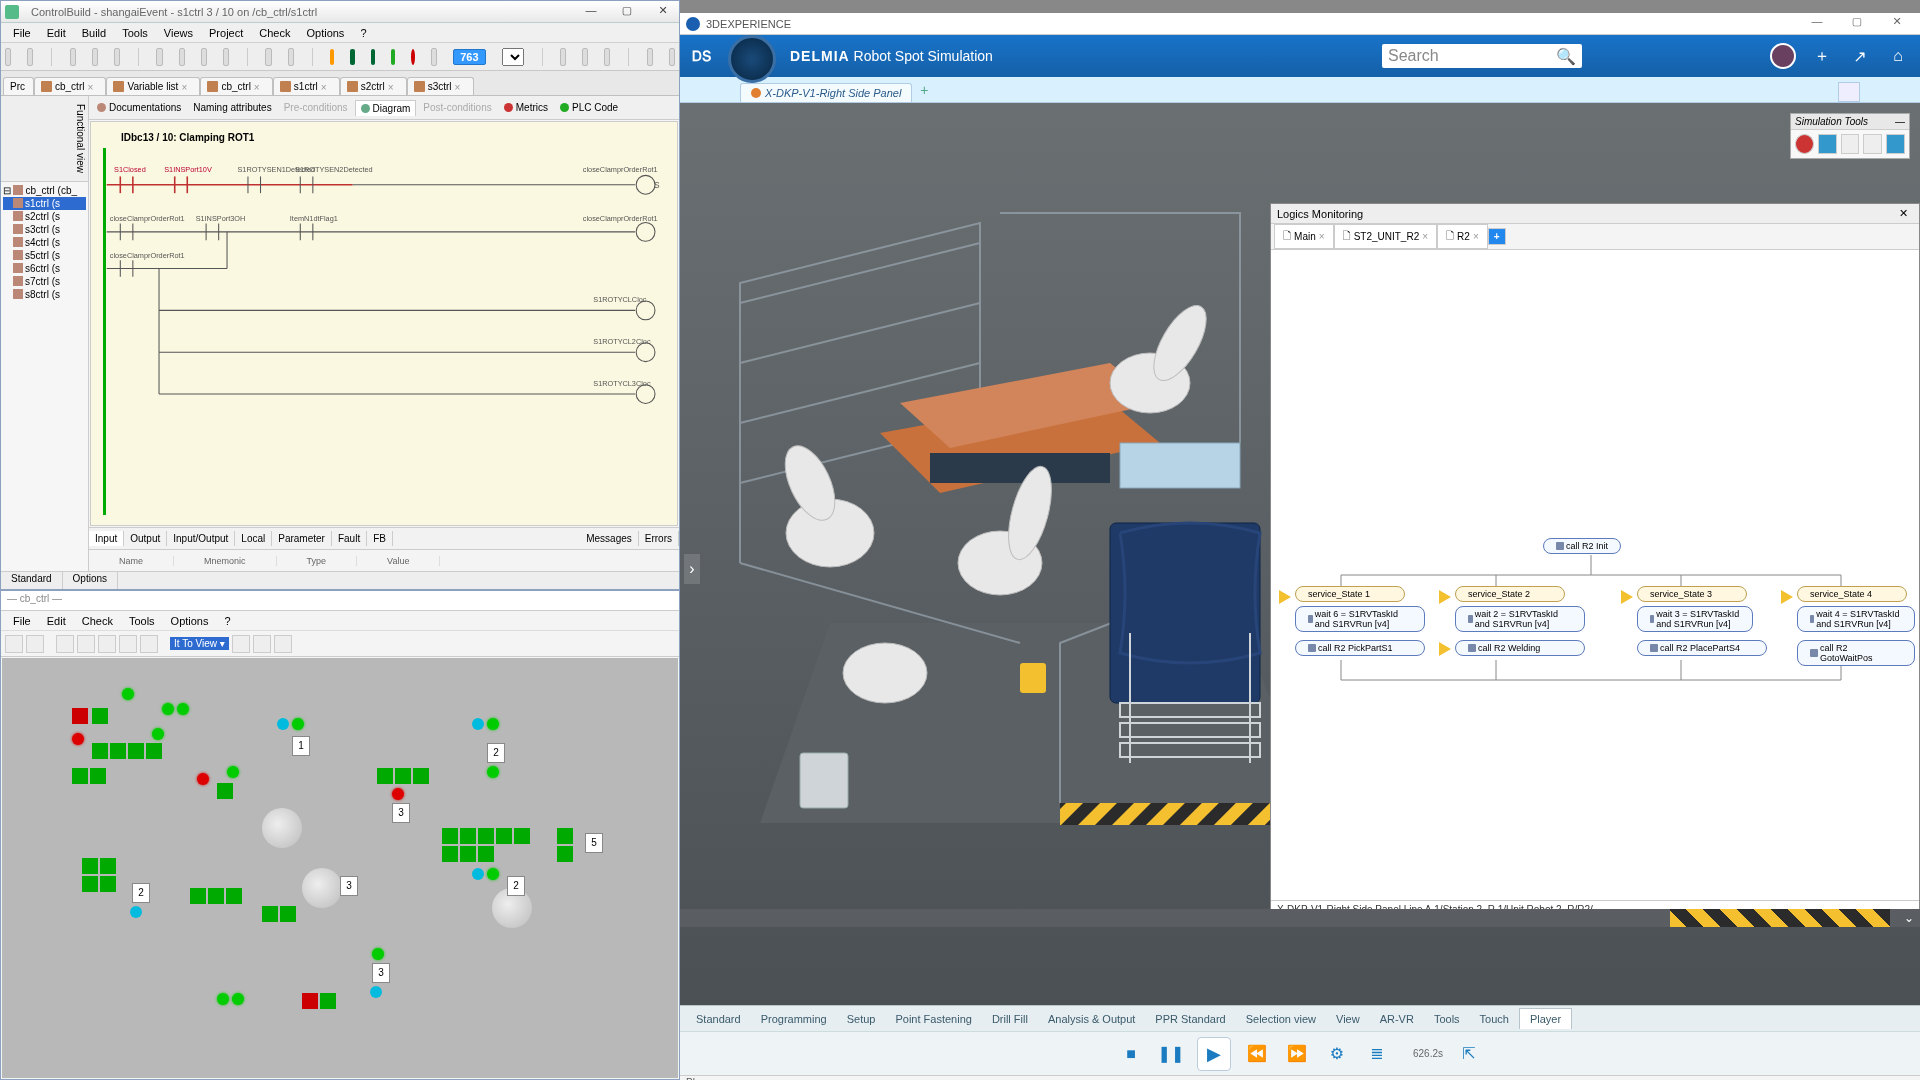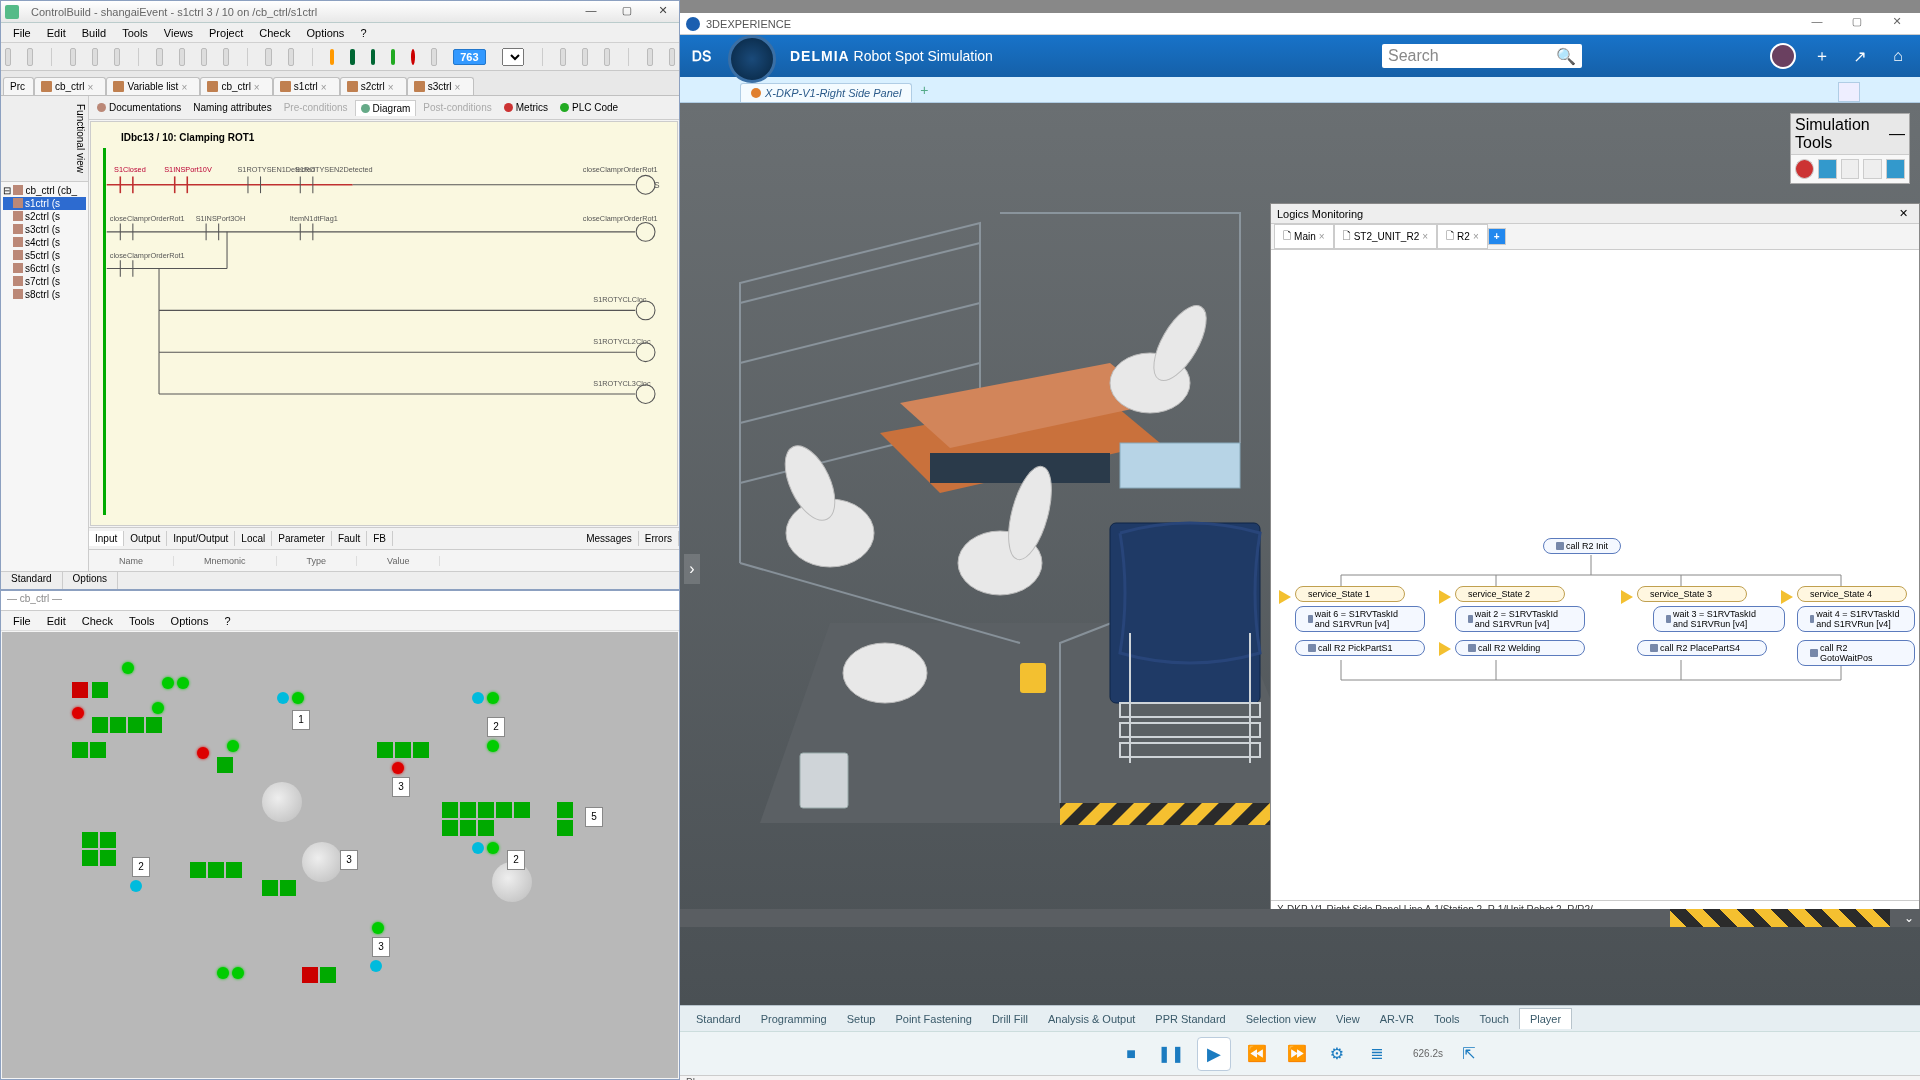--- a/index.html
+++ b/index.html
@@ -88,21 +88,21 @@
 .dx-header .hicon{width:24px;height:24px;display:flex;align-items:center;justify-content:center;color:#fff;font-size:16px;}
 .dx-header .avatar{width:26px;height:26px;border-radius:50%;background:#6a4060;border:2px solid #fff;}
 .dx-tabstrip{height:26px;background:#d9f0ff;display:flex;align-items:end;padding:0 60px;border-bottom:1px solid #b0cde5;}
 .dx-tabstrip .dtab{background:#f4fbff;border:1px solid #b0cde5;border-bottom:none;border-radius:3px 3px 0 0;padding:3px 10px;font-size:11px;font-style:italic;color:#2a5a8a;display:flex;align-items:center;gap:4px;}
 .dx-tabstrip .dtab .pin{width:10px;height:10px;background:#e08030;border-radius:50%;}
 .dx-tabstrip .plus{padding:4px 8px;color:#5a8;font-size:14px;}
 .dx-tabstrip .maxbtn{margin-left:auto;width:22px;height:20px;background:#eef;border:1px solid #b0cde5;}
 .dx-viewport{flex:1;background:linear-gradient(#6a6f72,#4a5054);position:relative;overflow:hidden;}
 .dx-viewport .expand{position:absolute;left:4px;top:50%;width:16px;height:30px;background:rgba(255,255,255,.15);color:#fff;display:flex;align-items:center;justify-content:center;}
 .dx-viewport svg.scene{position:absolute;inset:0;}
-.dx-simtools{position:absolute;right:10px;top:10px;width:120px;background:#f8f8f8;border:1px solid #aaa;font-size:16px;}
+.dx-simtools{position:absolute;right:10px;top:10px;width:120px;background:#f8f8f8;border:1px solid #aaa;font-size:10px;font-style:italic;}
 .dx-simtools .hdr{background:#e8e8e8;padding:2px 4px;border-bottom:1px solid #ccc;display:flex;align-items:center;}
 .dx-simtools .body{display:flex;gap:4px;padding:4px;}
 .dx-simtools .body .sb{width:20px;height:20px;background:#eee;border:1px solid #ccc;}
 .dx-simtools .body .sb.r{background:#c33;border-radius:50%;}
 .dx-simtools .body .sb.b{background:#39c;}
 .dx-logics{position:absolute;right:0;top:100px;width:650px;height:720px;background:#fff;border:1px solid #888;display:flex;flex-direction:column;font-size:11px;}
 .dx-logics .lhdr{height:20px;background:#eee;border-bottom:1px solid #ccc;padding:2px 6px;display:flex;align-items:center;}
 .dx-logics .lhdr .lx{margin-left:auto;width:14px;height:14px;}
 .dx-logics .ltabs{height:26px;background:#f4f4f4;border-bottom:1px solid #ccc;display:flex;align-items:center;padding:0 3px;gap:0;}
 .dx-logics .lt{padding:3px 8px;background:#fff;border:1px solid #ccc;display:flex;gap:3px;align-items:center;font-size:10px;}
@@ -380,20 +380,35 @@
 
 <div class="hmi">
  <div class="hmi-title">— cb_ctrl —</div>
  <div class="hmi-menu">
   <span>File</span>
   <span>Edit</span>
   <span>Check</span>
   <span>Tools</span>
   <span>Options</span>
   <span>?</span>
+ </div>
+ <div class="hmi-tool">
+  <span class="tb"></span>
+  <span class="tb"></span>
+  <span style="width:6px"></span>
+  <span class="tb"></span>
+  <span class="tb"></span>
+  <span class="tb"></span>
+  <span class="tb"></span>
+  <span class="tb"></span>
+  <span style="width:6px"></span>
+  <span class="zoom"><span>It To View</span> ▾</span>
+  <span class="tb"></span>
+  <span class="tb"></span>
+  <span class="tb"></span>
  </div>
  <div class="hmi-canvas">
 
    <div class="dot g" style="left:120px;top:30px"></div>
    <div class="dot g" style="left:160px;top:45px"></div>
    <div class="dot g" style="left:175px;top:45px"></div>
    <div class="sq r" style="left:70px;top:50px"></div>
    <div class="sq" style="left:90px;top:50px"></div>
    <div class="dot r" style="left:70px;top:75px"></div>
    <div class="sq" style="left:90px;top:85px"></div>
@@ -632,21 +647,21 @@
     <div class="larrow" style="left:168px;top:392px"></div>
     <div class="lblock" style="left:184px;top:390px;width:130px">
             <span class="bi"></span>
             <span>call R2 Welding</span>
           </div>
 
     <div class="larrow" style="left:350px;top:340px"></div>
     <div class="lblock hdr" style="left:366px;top:336px;width:110px">
             <span>service_State 3</span>
           </div>
-    <div class="lblock" style="left:382px;top:356px;width:132px">
+    <div class="lblock" style="left:366px;top:356px;width:116px">
             <span class="bi"></span>
             <span>wait 3 = S1RVTaskId and S1RVRun [v4]</span>
           </div>
     <div class="lblock" style="left:366px;top:390px;width:130px">
             <span class="bi"></span>
             <span>call R2 PlacePartS4</span>
           </div>
 
     <div class="larrow" style="left:510px;top:340px"></div>
     <div class="lblock hdr" style="left:526px;top:336px;width:110px">

